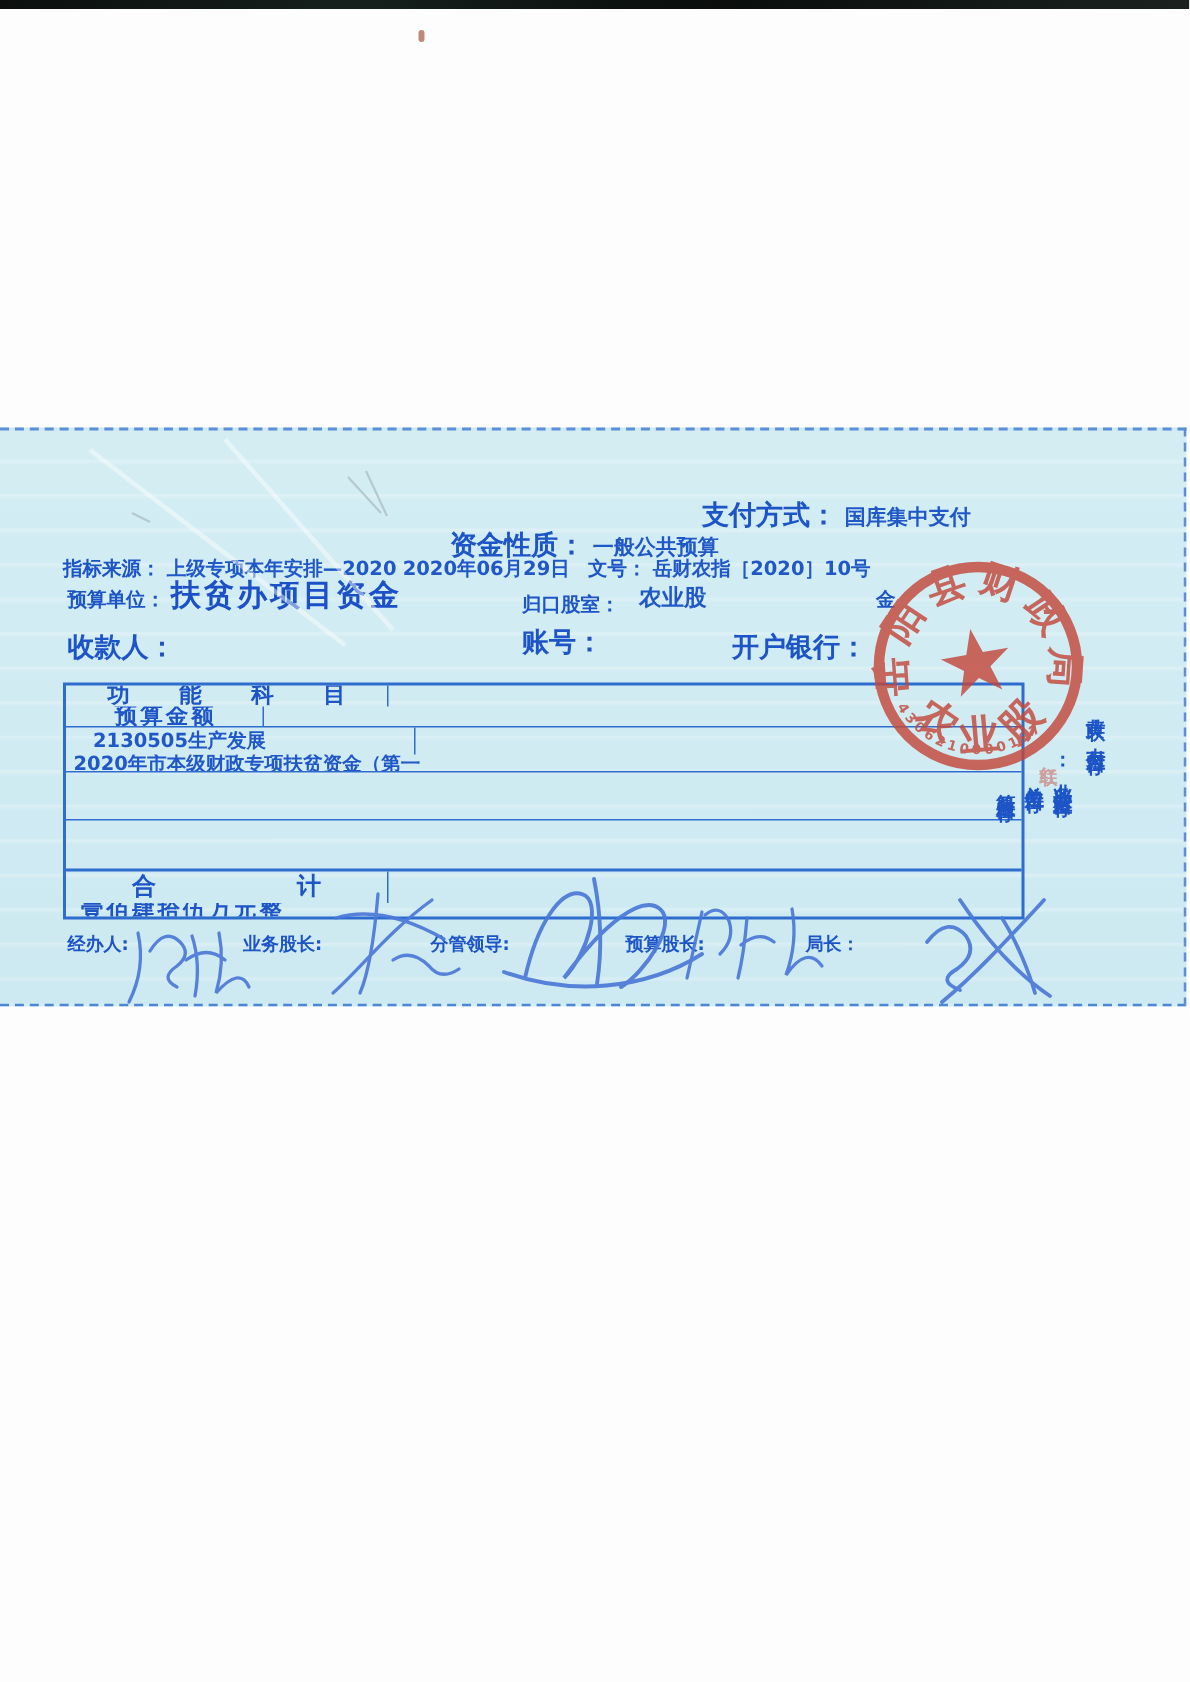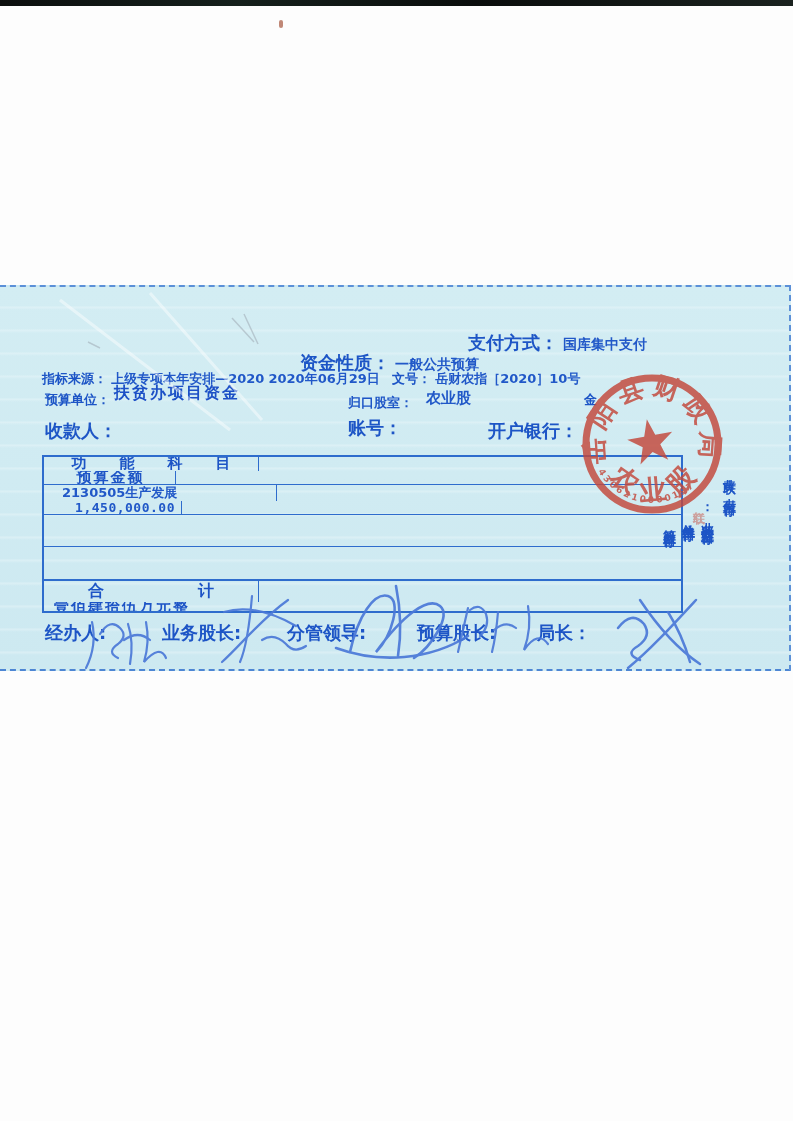--- a/index.html
+++ b/index.html
@@ -15,21 +15,21 @@
       repeating-linear-gradient(180deg, rgba(255,255,255,0) 0px, rgba(255,255,255,0) 19px, rgba(255,255,255,.28) 20px, rgba(255,255,255,0) 23px),
       linear-gradient(#d3edf3,#cde9f1);
     border-top:2px dashed #5b90d8;border-right:2px dashed #5b90d8;border-bottom:2px dashed #4d86d4;
     color:#1d54c6;}
   .abs{position:absolute;white-space:nowrap;}
   .lbl{font-weight:700;font-size:18px;color:#1d55c6;}
   .val{font-weight:700;font-size:14px;color:#2158c8;}
   .title{left:139px;top:28px;font-size:27px;font-weight:700;color:#1546c4;
     letter-spacing:3px;border-bottom:2px solid #1546c4;padding-bottom:1px;}
   .sm{font-size:13px;}
-  .big-unit{font-size:16px;font-weight:700;letter-spacing:2px;color:#1c50c6;}
+  .big-unit{font-size:20px;font-weight:700;letter-spacing:2px;color:#1c50c6;}
 
   
   .tbl{position:absolute;left:42px;top:168px;width:637px;border:2px solid #2e6ccd;background:rgba(255,255,255,0.0);}
   .trow{display:flex;align-items:stretch;flex-direction:column;}
   .trow + .trow{border-top:1.5px solid #2e6ccd;}
   .cell{display:flex;align-items:center;overflow:hidden;}
   .c1{width:214px;border-right:1.5px solid #2e6ccd;}
   .c2{width:131px;border-right:1.5px solid #2e6ccd;justify-content:flex-end;}
   .c3{flex:1;}
   .cm{flex:1;}
@@ -42,21 +42,21 @@
   .spread33{letter-spacing:33px;margin-right:-33px;}
   .spread94{letter-spacing:94px;margin-right:-94px;}
   .spread97{letter-spacing:97px;margin-right:-97px;}
   .amount{font-family:"DejaVu Sans Mono","Liberation Mono",monospace;font-size:13px;font-weight:700;
     color:#2158c8;padding-right:6px;letter-spacing:.5px;}
   .subject{font-size:13px;font-weight:600;padding-left:18px;color:#2158c8;}
   .note{font-size:13px;font-weight:600;padding-left:5px;color:#2158c8;}
   .words{font-size:15px;font-weight:700;letter-spacing:2px;padding-left:10px;}
 
   
-  .slab{position:absolute;top:334px;font-weight:700;font-size:18px;color:#1d55c6;}
+  .slab{position:absolute;top:334px;font-weight:700;font-size:12px;color:#1d55c6;}
 
   
   .vcol{position:absolute;writing-mode:vertical-rl;font-weight:700;font-size:13px;
     letter-spacing:2px;color:#1d55c6;}
   .faintred{position:absolute;writing-mode:vertical-rl;font-size:12px;color:#c4564a;opacity:.5;font-weight:700;}
 
   .stamp{position:absolute;left:552px;top:62px;z-index:5;}
   .ink{position:absolute;left:0;top:0;z-index:6;pointer-events:none;}
 </style>
 </head>
@@ -101,21 +101,20 @@
           </div>
         <div class="cell c2 center">
             <span style="letter-spacing:2px;margin-right:-2px;">预算金额</span>
           </div>
         <div class="cell c3 center">
             <span class="spread97">说明</span>
           </div>
       </div>
       <div class="trow r1">
         <div class="cell c1 subject">2130505生产发展</div>
-        <div class="cell c2 amount">1,450,000.00</div>
         <div class="cell c3 note">2020年市本级财政专项扶贫资金（第一</div>
       </div>
       <div class="trow r2">
         <div class="cell c1"></div>
         <div class="cell c2"></div>
         <div class="cell c3"></div>
       </div>
       <div class="trow r3">
         <div class="cell c1"></div>
         <div class="cell c2"></div>

